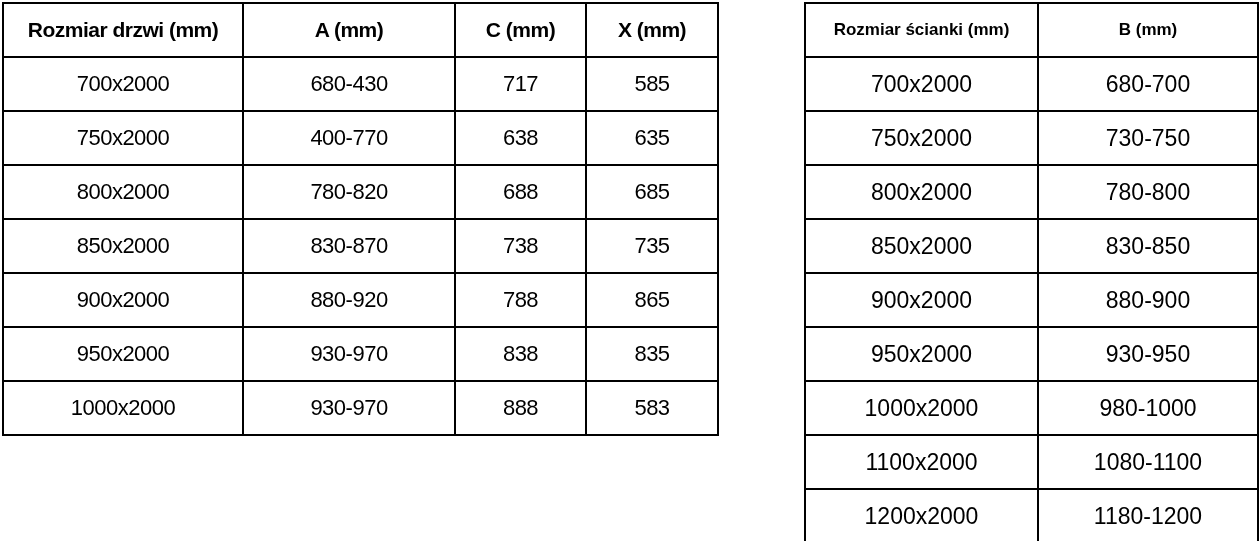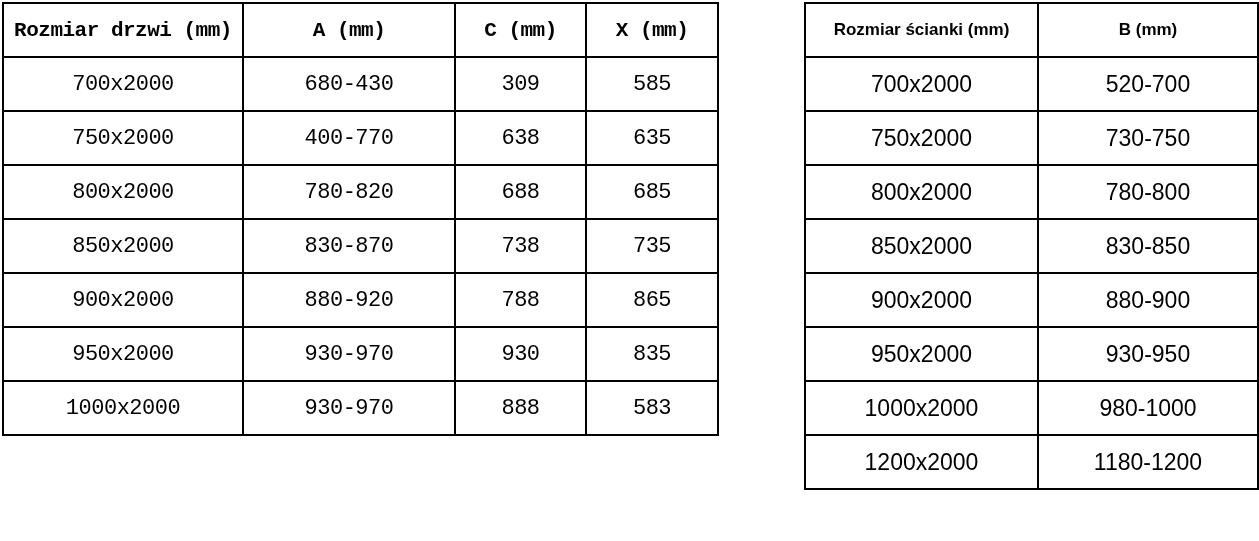--- a/index.html
+++ b/index.html
@@ -47,21 +47,21 @@
   table.spec-table th {
     font-weight: bold;
     font-size: 21px;
   }
   table.spec-table td {
     font-weight: normal;
     font-size: 22px;
   }
   table.right-table th { font-size: 17px; }
   table.right-table td { font-size: 23px; }
-  table.left-table th, table.left-table td { letter-spacing: -0.5px; font-family: Liberation Mono, monospace; }
+  table.left-table th, table.left-table td { letter-spacing: -0.5px; }
 </style>
 </head>
 <body>
 
 <div class="canvas">
 
   <table class="spec-table left-table">
     <colgroup>
       <col class="c1">
         <col class="c2">
@@ -73,21 +73,21 @@
           <th>Rozmiar drzwi (mm)</th>
           <th>A (mm)</th>
           <th>C (mm)</th>
           <th>X (mm)</th>
         </tr>
       </thead>
     <tbody>
         <tr>
           <td>700x2000</td>
           <td>680-430</td>
-          <td>309</td>
+          <td>717</td>
           <td>585</td>
         </tr>
         <tr>
           <td>750x2000</td>
           <td>400-770</td>
           <td>638</td>
           <td>635</td>
         </tr>
         <tr>
           <td>800x2000</td>
@@ -103,21 +103,21 @@
         </tr>
         <tr>
           <td>900x2000</td>
           <td>880-920</td>
           <td>788</td>
           <td>865</td>
         </tr>
         <tr>
           <td>950x2000</td>
           <td>930-970</td>
-          <td>930</td>
+          <td>838</td>
           <td>835</td>
         </tr>
         <tr>
           <td>1000x2000</td>
           <td>930-970</td>
           <td>888</td>
           <td>583</td>
         </tr>
       </tbody>
   </table>
@@ -129,21 +129,21 @@
     </colgroup>
     <thead>
         <tr>
           <th>Rozmiar ścianki (mm)</th>
           <th>B (mm)</th>
         </tr>
       </thead>
     <tbody>
         <tr>
           <td>700x2000</td>
-          <td>520-700</td>
+          <td>680-700</td>
         </tr>
         <tr>
           <td>750x2000</td>
           <td>730-750</td>
         </tr>
         <tr>
           <td>800x2000</td>
           <td>780-800</td>
         </tr>
         <tr>
@@ -156,19 +156,23 @@
         </tr>
         <tr>
           <td>950x2000</td>
           <td>930-950</td>
         </tr>
         <tr>
           <td>1000x2000</td>
           <td>980-1000</td>
         </tr>
         <tr>
+          <td>1100x2000</td>
+          <td>1080-1100</td>
+        </tr>
+        <tr>
           <td>1200x2000</td>
           <td>1180-1200</td>
         </tr>
       </tbody>
   </table>
 
 </div>
 
 </body></html>

